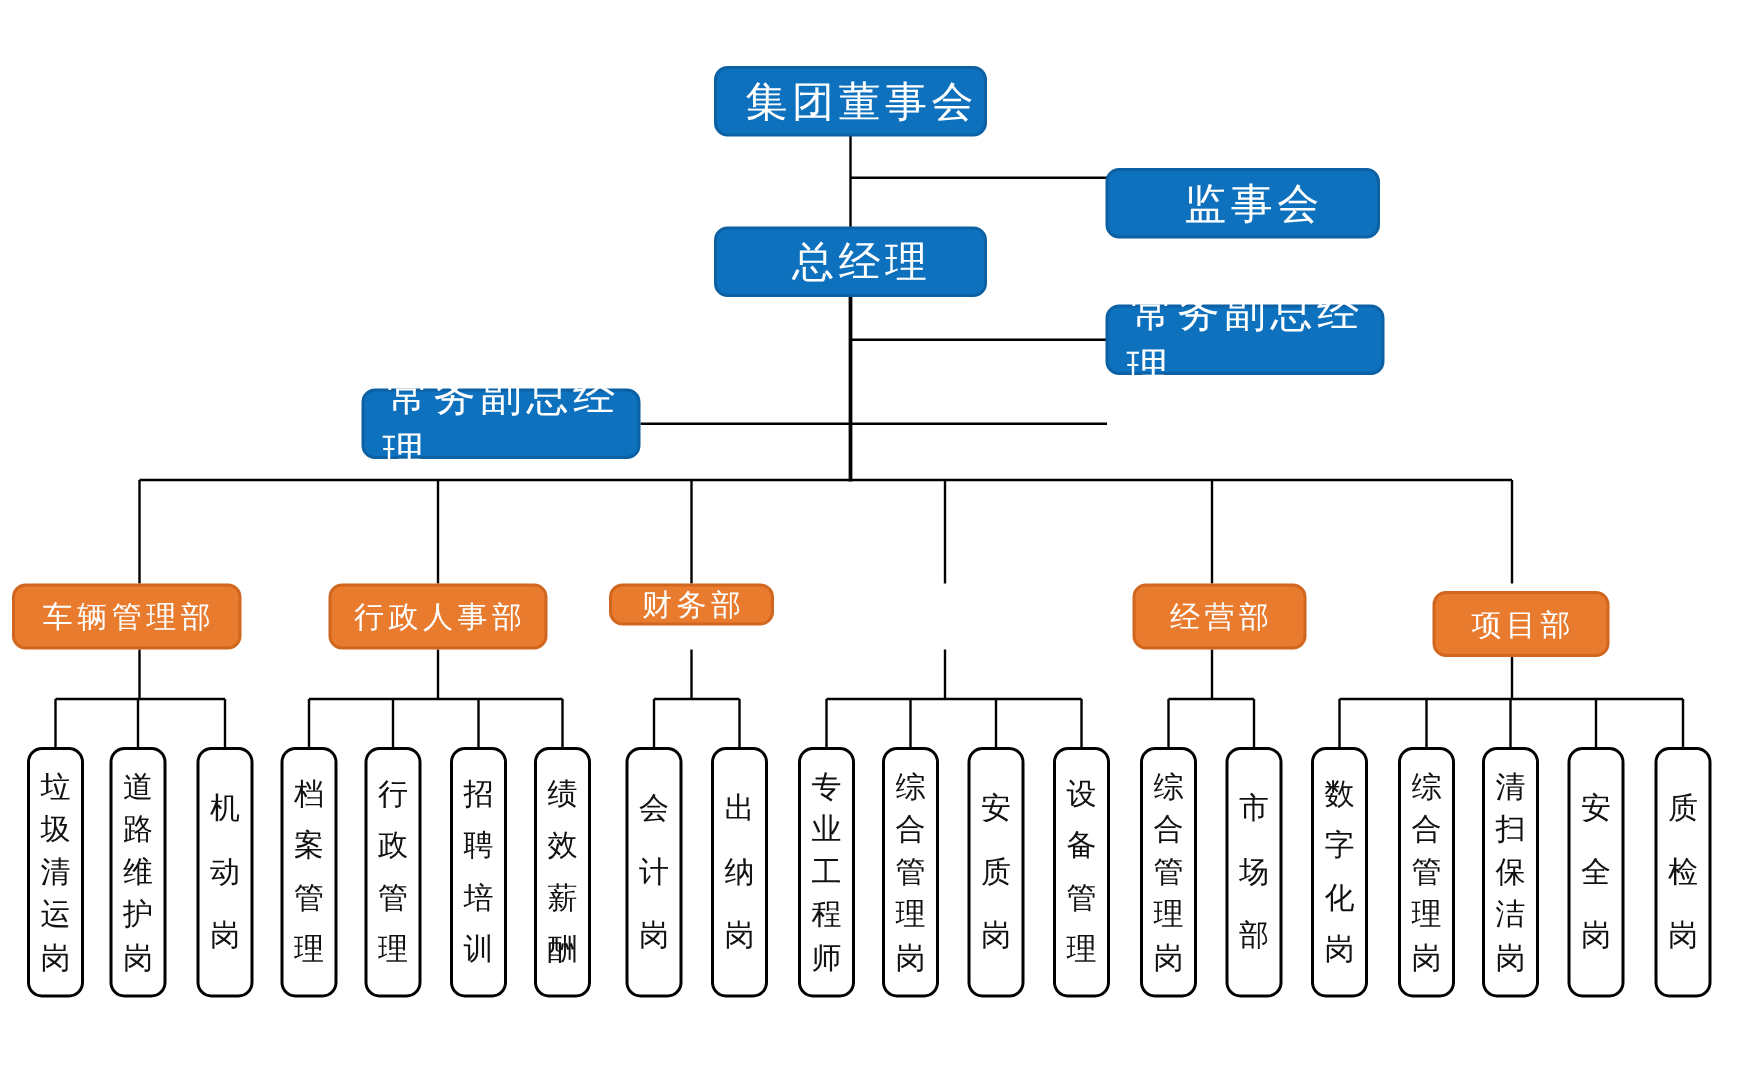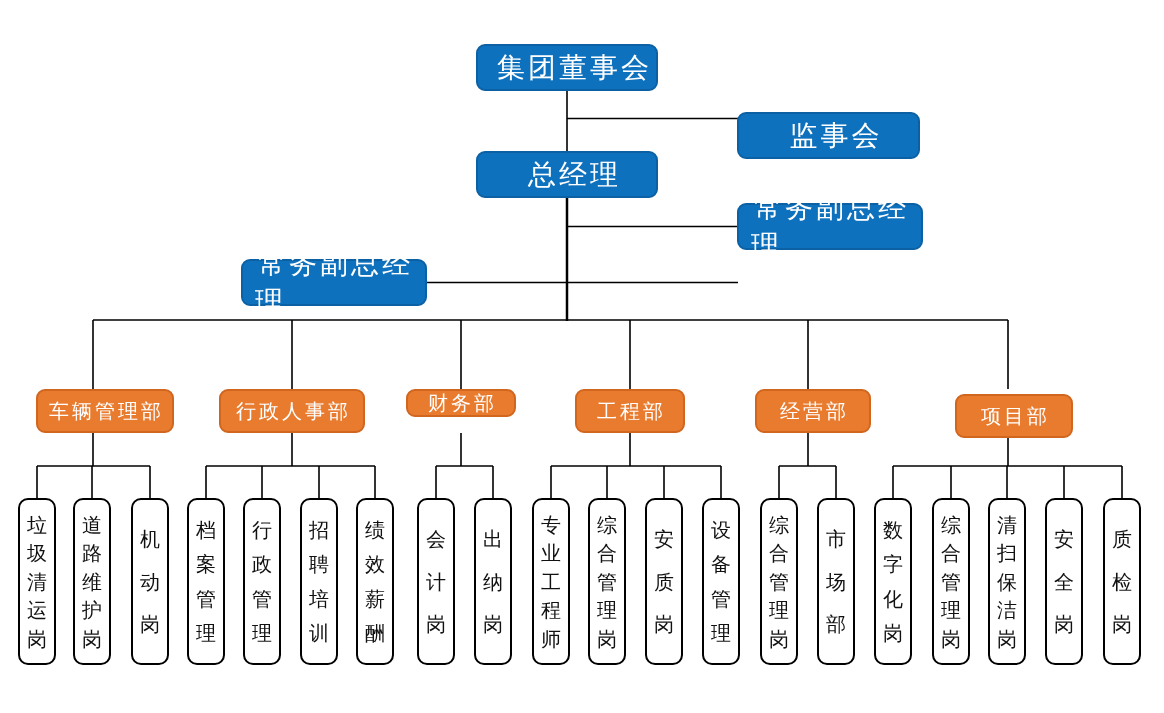--- a/index.html
+++ b/index.html
@@ -89,24 +89,23 @@
     <line x1="1064" y1="466" x2="1064" y2="498"></line>
     <line x1="1122" y1="466" x2="1122" y2="498"></line>
   </svg>
 
   <div class="node exec" style="left:476px;top:44px;width:182px;height:47px">集团董事会</div>
   <div class="node exec" style="left:737px;top:112px;width:183px;height:47px">监事会</div>
   <div class="node exec" style="left:737px;top:203px;width:186px;height:47px">常务副总经理</div>
   <div class="node exec" style="left:476px;top:151px;width:182px;height:47px">总经理</div>
   <div class="node exec" style="left:241px;top:259px;width:186px;height:47px">常务副总经理</div>
 
-  <div class="node dept" style="left:36px;top:389px;width:138px;height:44px">车辆管理部</div>
+  <div class="node dept" style="left:8px;top:389px;width:153px;height:44px">车辆管理部</div>
   <div class="node dept" style="left:219px;top:389px;width:146px;height:44px">行政人事部</div>
   <div class="node dept" style="left:406px;top:389px;width:110px;height:28px">财务部</div>
-  <div class="node dept" style="left:575px;top:389px;width:110px;height:44px">工程部</div>
   <div class="node dept" style="left:755px;top:389px;width:116px;height:44px">经营部</div>
   <div class="node dept" style="left:955px;top:394px;width:118px;height:44px">项目部</div>
 
   <div class="node leaf" style="left:18px">
       <span>垃</span>
       <span>圾</span>
       <span>清</span>
       <span>运</span>
       <span>岗</span>
     </div>

